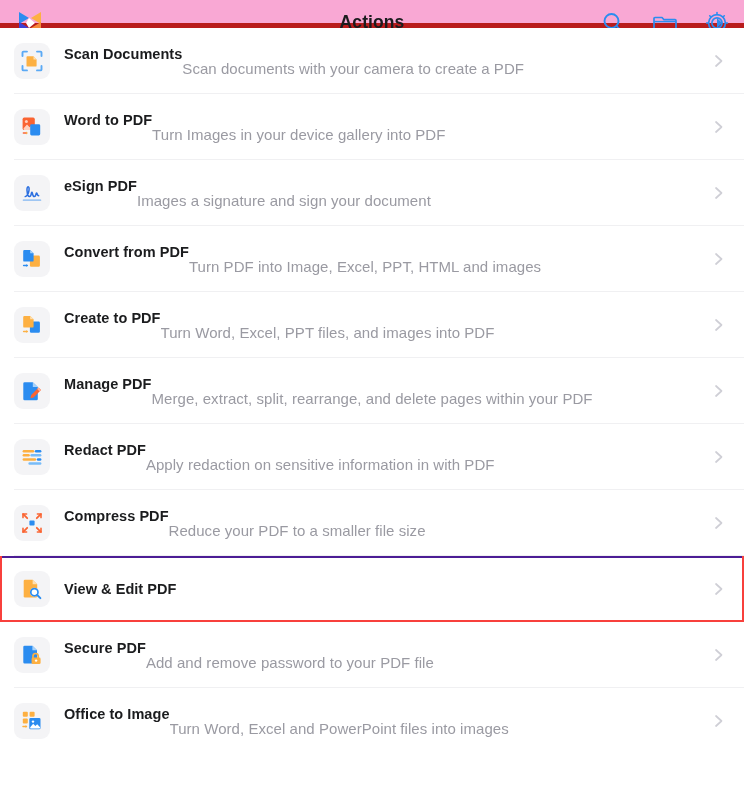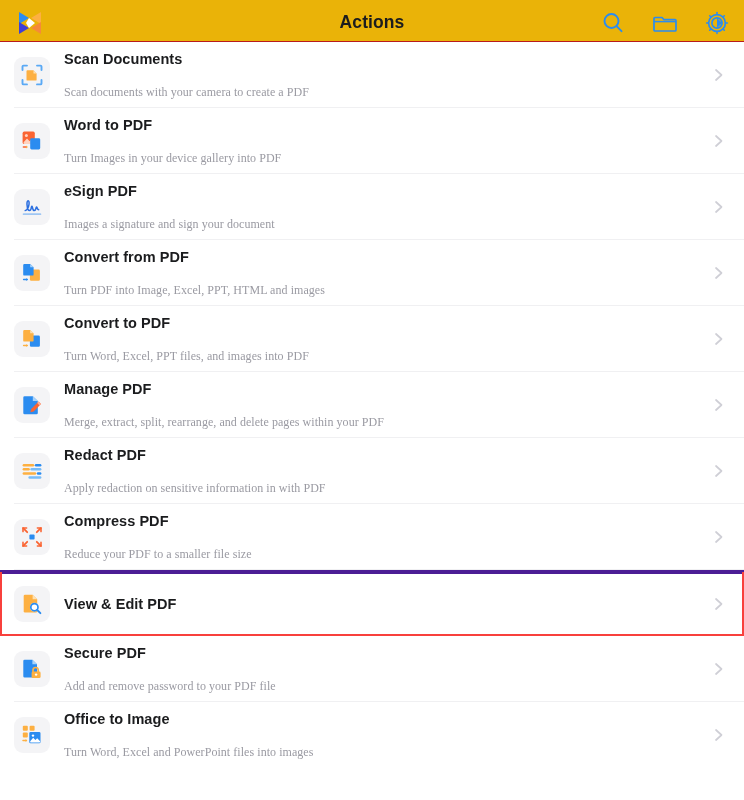--- a/index.html
+++ b/index.html
@@ -14,24 +14,24 @@
     position: relative;
     width: 744px;
     height: 800px;
     overflow: hidden;
     background: #ffffff;
   }
 
   
   .header {
     position: relative;
-    height: 42px;
+    height: 28px;
     width: 100%;
-    background: #eab308;
-    border-bottom: 1px solid #b91c1c;
+    background: #f9a8d4;
+    border-bottom: 5px solid #b91c1c;
     display: flex;
     align-items: center;
   }
   .brand-logo {
     position: absolute;
     left: 16px;
     top: 9px;
     width: 30px;
     height: 28px;
   }
@@ -81,21 +81,21 @@
     position: absolute;
     left: 14px;
     right: 0;
     bottom: 0;
     height: 1px;
     background: #f0f0f2;
   }
   .row:last-child::after { display: none; }
 
   .row.selected {
-    border-top: 4px solid #4c1d95;
+    border-top: 2px solid #4c1d95;
     border-bottom: 2px solid #f8403c;
     height: 66px;
   }
   .row.selected::after { display: none; }
   .sel-left, .sel-right {
     position: absolute;
     top: -2px;
     bottom: -2px;
     width: 2px;
     background: #f8403c;
@@ -113,41 +113,40 @@
     align-items: center;
     justify-content: center;
     margin-right: 14px;
   }
   .icon-tile svg { display: block; }
 
   .row-text {
     flex: 1 1 auto;
     min-width: 0;
     display: flex;
-    flex-direction: column;
+    flex-direction: row;
     justify-content: flex-start;
   }
   .row-title {
     font-size: 14.5px;
     font-weight: 700;
     color: #1b1c1e;
     line-height: 18px;
     letter-spacing: .05px;
   }
   .row-sub {
-    font-size: 12px;
+    font-size: 15px;
     font-weight: 400;
     color: #9a9aa2;
     line-height: 16px;
     margin-top: 16px;
     letter-spacing: .05px;
     white-space: nowrap;
     overflow: hidden;
     text-overflow: ellipsis;
-    font-family: Liberation Serif, serif;
   }
   .chevron {
     flex: 0 0 auto;
     width: 14px;
     height: 22px;
     margin-left: 10px;
     margin-right: 4px;
   }
 </style>
 </head>
@@ -295,21 +294,21 @@
       <span class="icon-tile">
         <svg width="24" height="24" viewBox="0 0 24 24">
           <path d="M11.2 8.6 h7.4 a1.3 1.3 0 0 1 1.3 1.3 v8.5 a1.3 1.3 0 0 1 -1.3 1.3 h-7.4 a1.3 1.3 0 0 1 -1.3 -1.3 v-8.5 a1.3 1.3 0 0 1 1.3 -1.3 z" fill="#2b8cf0"></path>
           <path d="M4.4 3 h5.8 l3.4 3.3 v7.1 a1.2 1.2 0 0 1 -1.2 1.2 H4.4 a1.2 1.2 0 0 1 -1.2 -1.2 V4.2 A1.2 1.2 0 0 1 4.4 3 z" fill="#fdb042"></path>
           <path d="M10.2 3 l3.4 3.3 h-3.4 z" fill="#ffe0b0"></path>
           <path d="M3.6 18.4 h3.2" stroke="#fdb042" stroke-width="1.5" fill="none" stroke-linecap="round"></path>
           <path d="M6.4 16.9 l1.8 1.5 -1.8 1.5 z" fill="#fdb042"></path>
         </svg>
       </span>
       <span class="row-text">
-        <span class="row-title">Convert to PDF</span>
+        <span class="row-title">Create to PDF</span>
         <span class="row-sub">Turn Word, Excel, PPT files, and images into PDF</span>
       </span>
       <span class="chevron">
         <svg width="14" height="22" viewBox="0 0 14 22">
             <polyline points="4,6 9.5,11 4,16" fill="none" stroke="#cfcfd6" stroke-width="1.7" stroke-linecap="round" stroke-linejoin="round"></polyline>
           </svg>
       </span>
     </div>
 
     <div class="row">

